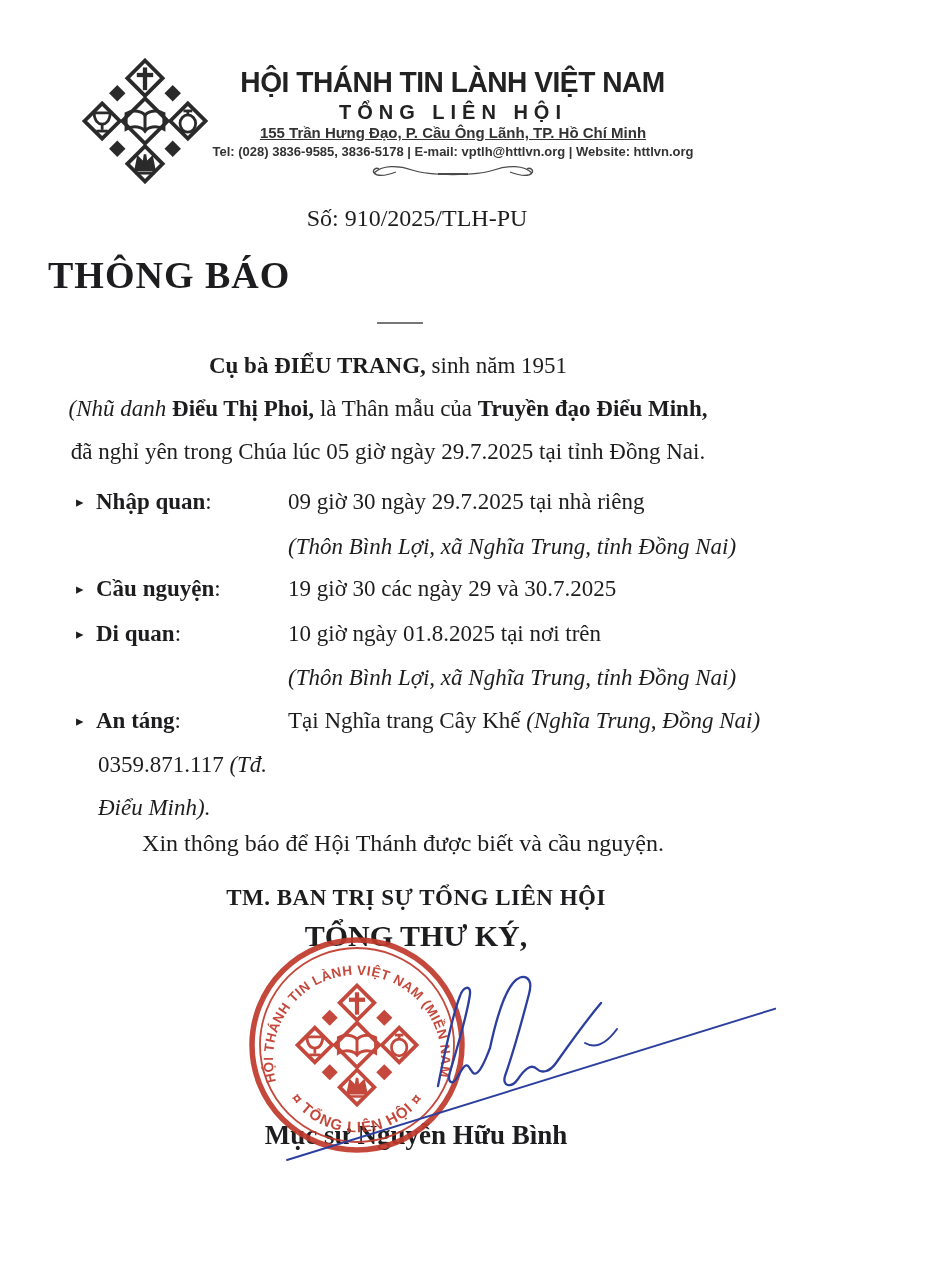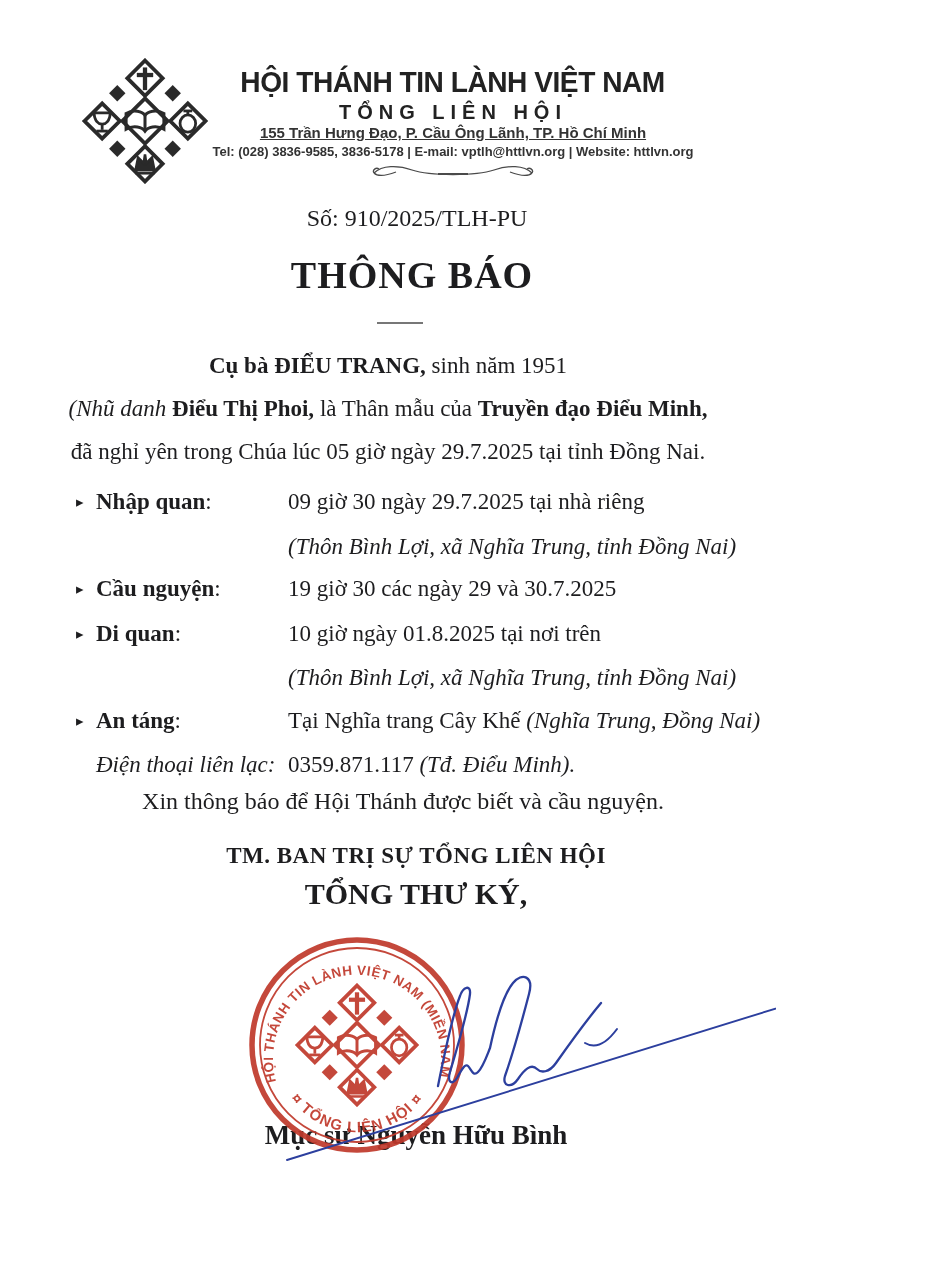--- a/index.html
+++ b/index.html
@@ -29,21 +29,21 @@
   .org-sub {
     font-size:20px; font-weight:bold; letter-spacing:6px;
     margin-top:2px; color:#222;
   }
   .org-address { font-size:15px; font-weight:bold; color:#333; white-space:nowrap;text-decoration:underline; }
   .org-contact { font-size:13px; font-weight:bold; margin-top:3px; color:#333; white-space:nowrap; }
   .flourish { margin-top:2px; display:flex; justify-content:center; }
   
   .meta { text-align:center; margin-top:16px; padding-left:58px; font-size:24px; line-height:34px; }
   .doc-title {
-    text-align:center; margin-top:18px; padding-left:24px;
+    margin-top:18px; padding-left:24px;
     font-size:38px; font-weight:bold; letter-spacing:1px;margin-left:24px;
   }
   .title-rule {
     width:46px; height:2px; background:#777;
     margin:25px auto 0 auto; transform:translateX(12px);
   }
   
   .intro { text-align:center; margin-top:20px; font-size:23px; line-height:43px; padding-left:0; }
   .b { font-weight:bold; }
   .i { font-style:italic; }
@@ -186,21 +186,20 @@
         <span></span>
       <span class="svalue i">(Thôn Bình Lợi, xã Nghĩa Trung, tỉnh Đồng Nai)</span>
     </div>
     <div class="srow">
       <span class="bullet">▸</span>
       <span><span class="slabel">An táng</span><span>:</span></span>
       <span class="svalue"><span>Tại Nghĩa trang Cây Khế </span><span class="i">(Nghĩa Trung, Đồng Nai)</span></span>
     </div>
     <div class="srow">
       <span></span>
-      <span class="slabel-italic">Điện thoại liên lạc:</span>
       <span class="svalue"><span>0359.871.117 </span><span class="i">(Tđ. Điểu Minh).</span></span>
     </div>
   </div>
 
   <div class="closing">Xin thông báo để Hội Thánh được biết và cầu nguyện.</div>
 
   <div class="sigblock">
     <div class="sig-line1">TM. BAN TRỊ SỰ TỔNG LIÊN HỘI</div>
     <div class="sig-line2">TỔNG THƯ KÝ,</div>
   </div>

